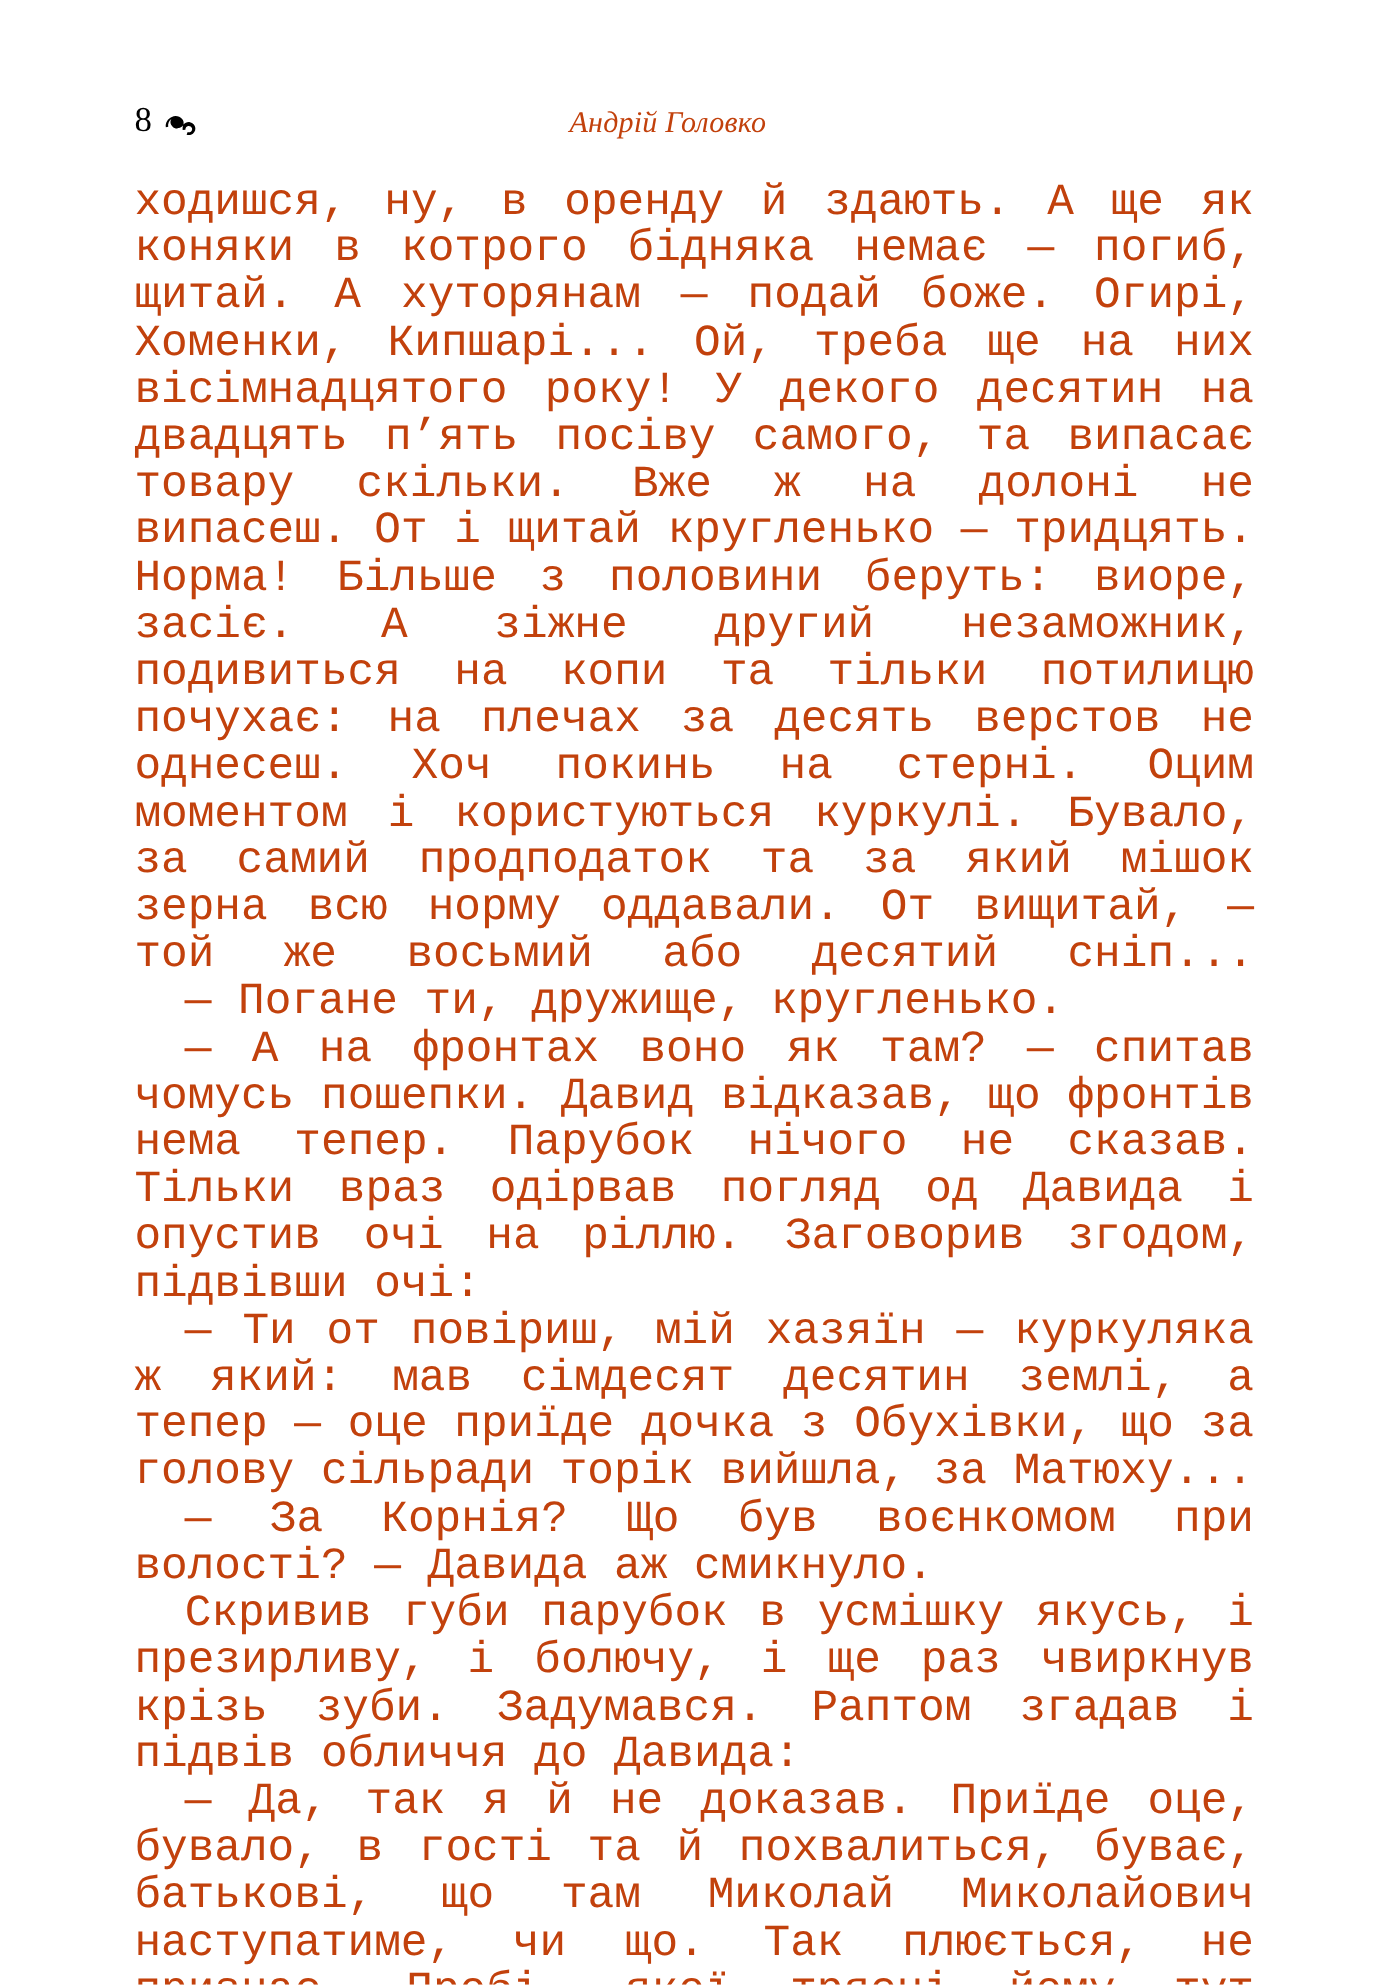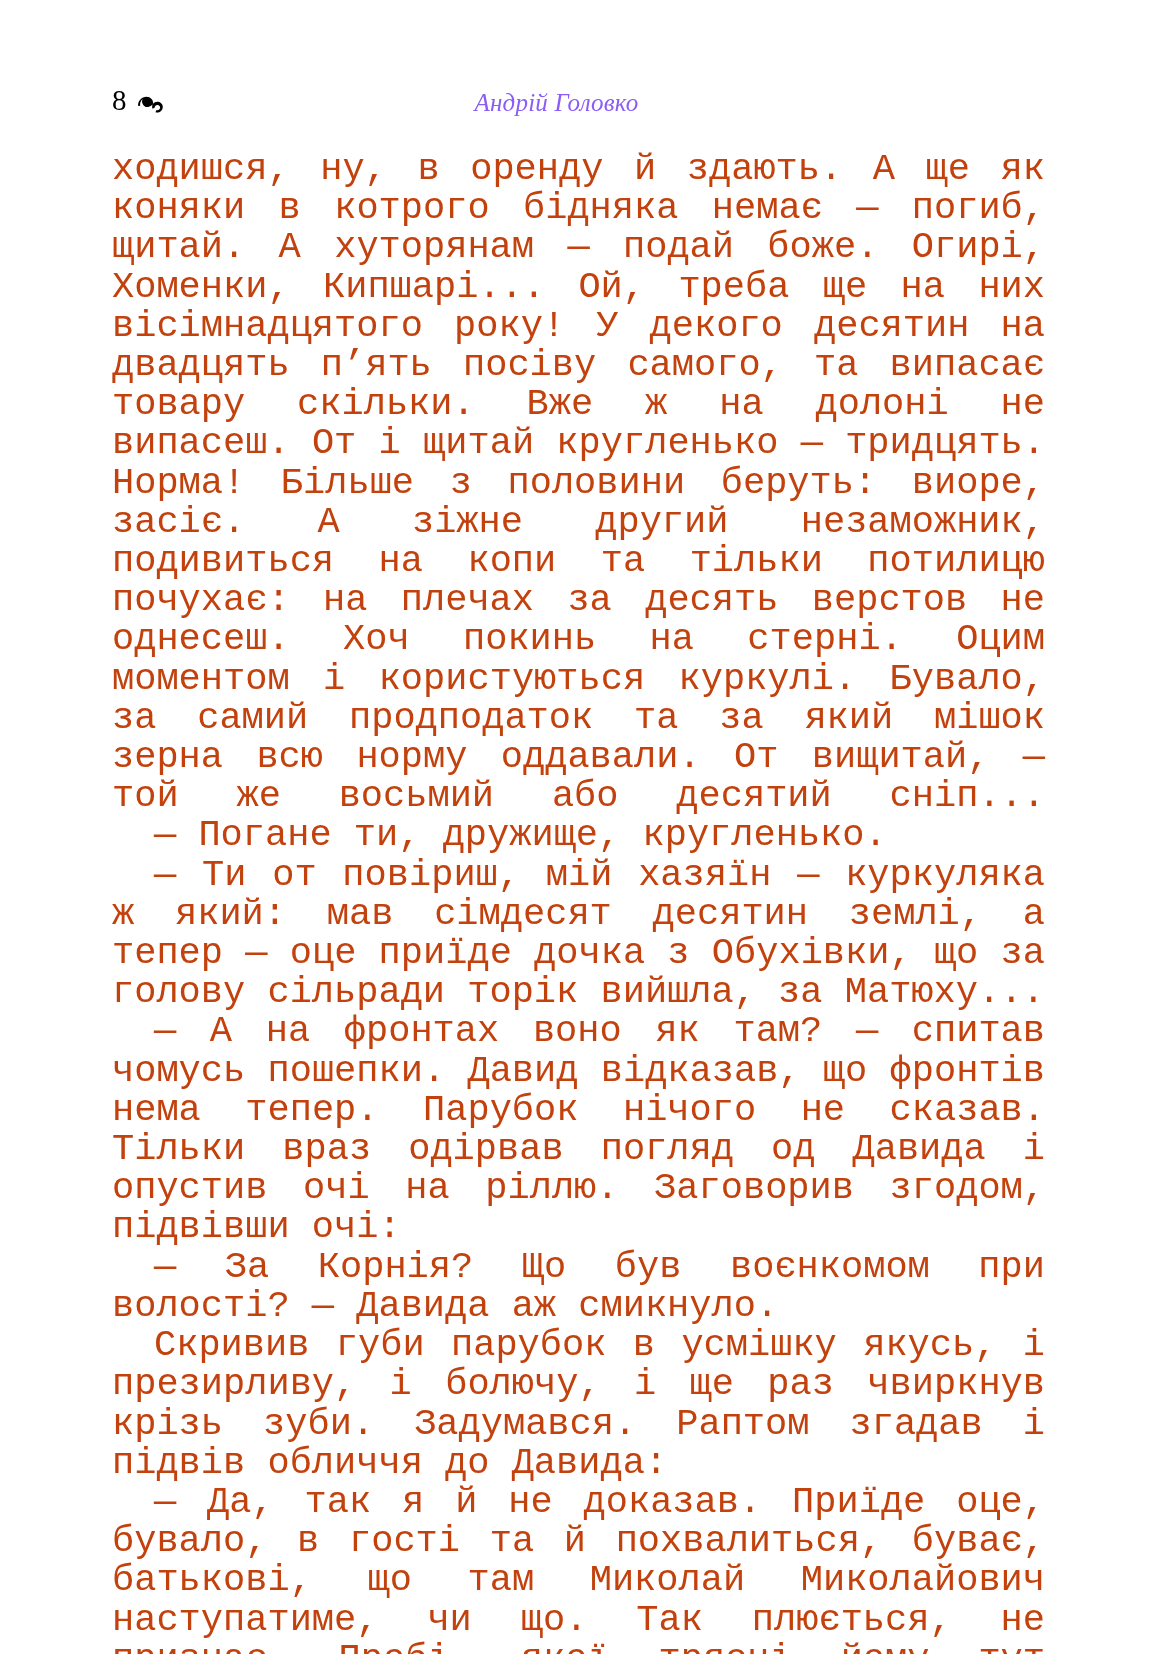--- a/index.html
+++ b/index.html
@@ -47,21 +47,21 @@
   }
   .author-head {
     position: absolute;
     left: 0;
     right: 0;
     top: 3px;
     text-align: center;
     font-family: "Liberation Serif", "DejaVu Serif", serif;
     font-style: italic;
     font-size: 25px;
-    color: #8b5cf6;
+    color: #c2410c;
     letter-spacing: 0.2px;
     transform: translateX(-22px);
   }
 
   
   .textblock {
     position: absolute;
     left: 112px;
     top: 150px;
     width: 933px;
@@ -103,20 +103,20 @@
           <path d="M9.6 9.8c1.9-0.8 4.2-0.3 5.4 1.3 0.9 1.2 1.0 2.9 0.2 4.2-0.9 1.4-2.7 2.1-4.3 1.6-1.8-0.5-3.0-2.3-2.8-4.1 0.1-1.3 0.8-2.4 1.5-3.0z" fill="#000000"></path>
         </svg>
       </span>
     </div>
     <div class="author-head">Андрій Головко</div>
   </div>
 
   <div class="textblock">
     <p class="cont just-all">ходишся, ну, в оренду й здають. А ще як коняки в котрого бідняка немає — погиб, щитай. А хуторянам — подай боже. Огирі, Хоменки, Кипшарі... Ой, треба ще на них вісімнадцятого року! У декого десятин на двадцять п’ять посіву самого, та випасає товару скільки. Вже ж на долоні не випасеш. От і щитай кругленько — тридцять. Норма! Більше з половини беруть: виоре, засіє. А зіжне другий незаможник, подивиться на копи та тільки потилицю почухає: на плечах за десять верстов не однесеш. Хоч покинь на стерні. Оцим моментом і користуються куркулі. Бувало, за самий продподаток та за який мішок зерна всю норму оддавали. От вищитай, — той же восьмий або десятий сніп...</p>
     <p class="indent">— Погане ти, дружище, кругленько.</p>
+    <p class="indent">— А на фронтах воно як там? — спитав чомусь пошепки. Давид відказав, що фронтів нема тепер. Парубок нічого не сказав. Тільки враз одірвав погляд од Давида і опустив очі на ріллю. Заговорив згодом, підвівши очі:</p>
     <p class="indent">— Ти от повіриш, мій хазяїн — куркуляка ж який: мав сімдесят десятин землі, а тепер — оце приїде дочка з Обухівки, що за голову сільради торік вийшла, за Матюху...</p>
-    <p class="indent">— А на фронтах воно як там? — спитав чомусь пошепки. Давид відказав, що фронтів нема тепер. Парубок нічого не сказав. Тільки враз одірвав погляд од Давида і опустив очі на ріллю. Заговорив згодом, підвівши очі:</p>
     <p class="indent">— За Корнія? Що був воєнкомом при волості? — Давида аж смикнуло.</p>
     <p class="indent">Скривив губи парубок в усмішку якусь, і презирливу, і болючу, і ще раз чвиркнув крізь зуби. Задумався. Раптом згадав і підвів обличчя до Давида:</p>
     <p class="indent just-all">— Да, так я й не доказав. Приїде оце, бувало, в гості та й похвалиться, буває, батькові, що там Миколай Миколайович наступатиме, чи що. Так плюється, не признає. Пробі, якої трясці йому тут треба. Щоб знову різанина пішла? І так, мовляв, життя нала-</p>
   </div>
 
 </div>
 
 </body></html>

